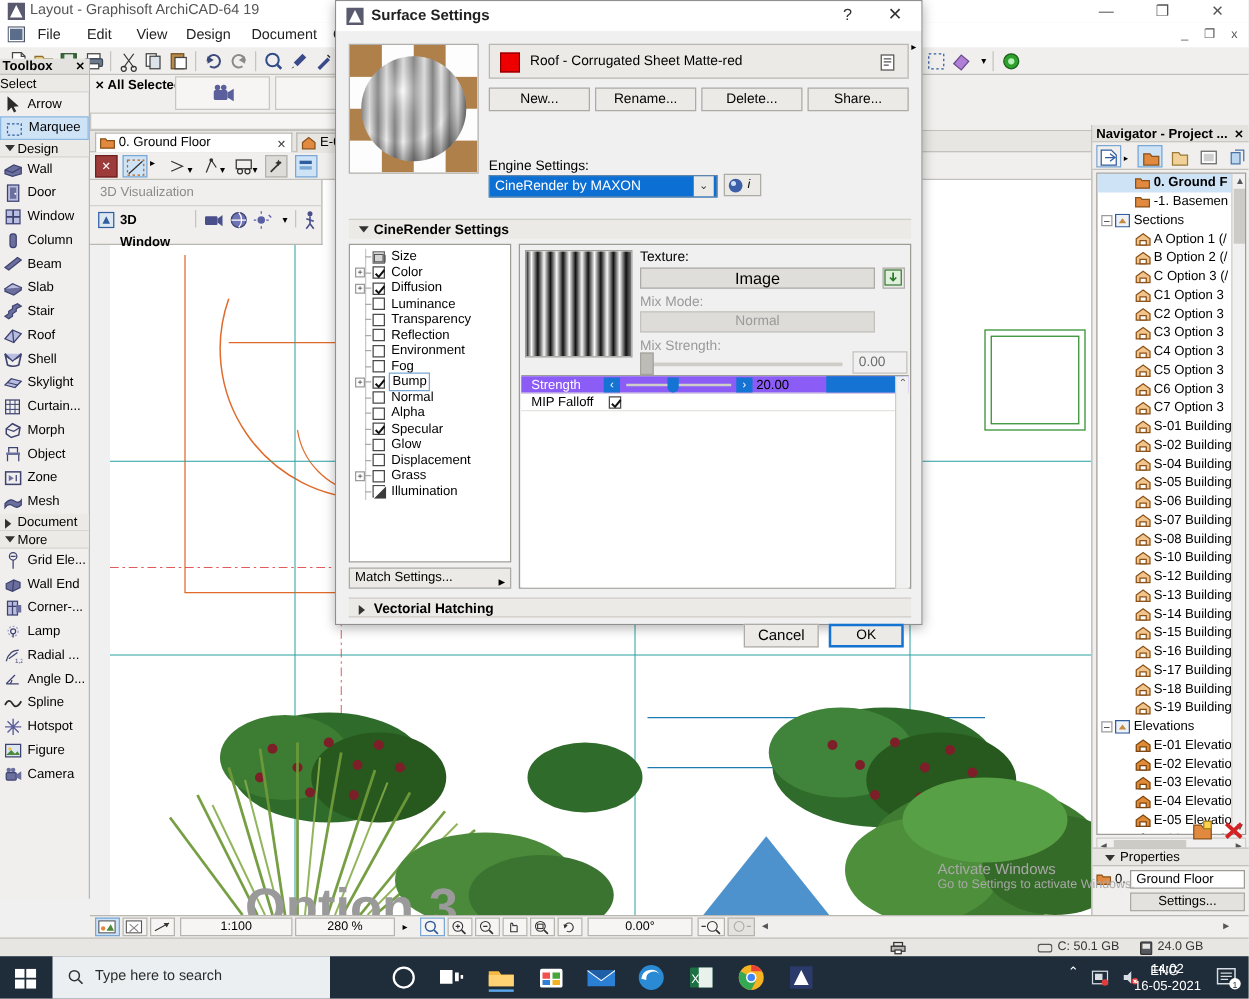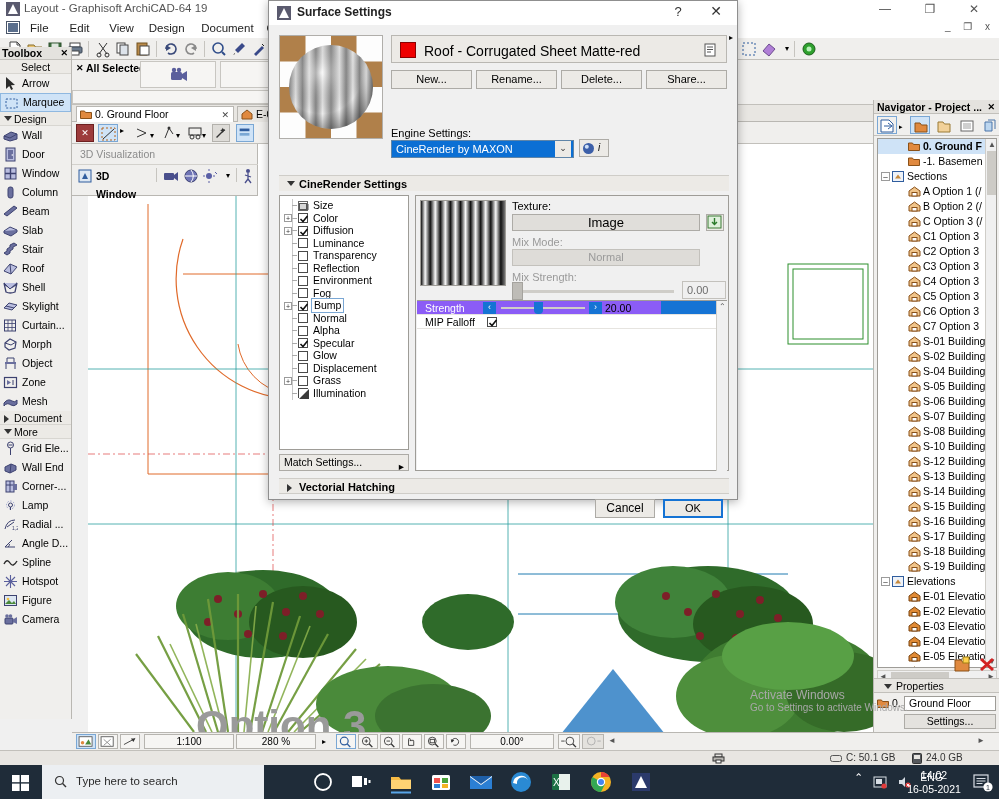--- a/index.html
+++ b/index.html
@@ -32,21 +32,21 @@
   .tb-sep { position:absolute; top:3px; width:1px; height:16px; background:#c6c4bf; }
 
   
   .toolbox { position:absolute; left:0; top:47px; width:72px; height:672px; background:#f0efed;
              border-right:1px solid #b9b7b2; }
   .tbx-head { height:13px; background:#e4e2de; border-bottom:1px solid #c2c0bb; position:relative;
               font-weight:bold; font-size:10.5px; padding-left:2px; line-height:13px; }
   .tbx-head .x { position:absolute; right:3px; top:0; font-size:9px; }
   .tbx-sec { height:14px; line-height:14px; background:#eceae6; border-bottom:1px solid #d8d6d1;
              font-size:10.5px; position:relative; padding-left:14px; }
-  .tbx-sec.center { text-align:center; padding-left:0; }
+  .tbx-sec.center { text-align:left; padding-left:0; }
   .tbx-sec .tri { position:absolute; left:4px; top:4px; width:0;height:0; }
   .tri-d { border-left:4px solid transparent;border-right:4px solid transparent;border-top:5px solid #333; }
   .tri-r { border-top:4px solid transparent;border-bottom:4px solid transparent;border-left:5px solid #333; }
   .tbx-item { height:19px; position:relative; font-size:10.5px; line-height:19px; padding-left:22px;
               white-space:nowrap; overflow:hidden; }
   .tbx-item.sel { background:#cfe3f7; border:1px solid #8fb8e0; line-height:17px; }
   .tbx-ico { position:absolute; left:3px; top:2px; width:15px; height:15px; }
 
   
   .infobar { position:absolute; left:72px; top:60px; width:927px; height:45px; background:#f0efed;
@@ -139,21 +139,21 @@
   .dlg-tb { position:absolute; left:0; top:0; width:468px; height:24px; background:#fff; }
   .dlg-tb .di { position:absolute; left:8px; top:5px; width:14px; height:14px; }
   .dlg-tb .dt { position:absolute; left:28px; top:4px; font-size:12px; font-weight:bold; color:#222; }
   .dlg-tb .dq { position:absolute; right:50px; top:3px; font-size:13px; color:#333; width:18px; text-align:center; }
   .dlg-tb .dx { position:absolute; right:12px; top:2px; font-size:14px; color:#333; width:18px; text-align:center; }
   .dlg-body { position:absolute; left:0; top:24px; width:468px; height:474px; background:#f0f0f0; }
 
   .preview { position:absolute; left:10px; top:10px; width:104px; height:104px; border:1px solid #b0aeaa; overflow:hidden; }
   .mat-row { position:absolute; left:122px; top:10px; width:336px; height:28px; background:#eceae6; border:1px solid #b9b7b2; }
   .mat-row .sw { position:absolute; left:8px; top:6px; width:16px; height:16px; background:#ef0000; border:1px solid #8a0000; }
-  .mat-row .nm { position:absolute; left:32px; top:7px; font-size:14px; }
+  .mat-row .nm { position:absolute; left:32px; top:7px; font-size:11px; }
   .mat-row .pg { position:absolute; right:10px; top:7px; width:12px; height:14px; }
   .mat-arrow { position:absolute; right:4px; top:2px; }
 
   .dbtn { position:absolute; height:19px; background:#eceae6; border:1px solid #adaba6; font-size:11px;
           line-height:17px; text-align:center; }
   .eng-lbl { position:absolute; left:122px; top:102px; font-size:11px; }
   .eng-sel { position:absolute; left:122px; top:115px; width:183px; height:18px; background:#0b6fd4;
              border:1px solid #5f85a8; color:#fff; font-size:11px; line-height:16px; padding-left:4px; }
   .eng-sel .cv { position:absolute; right:2px; top:0; width:16px; height:16px; background:#eceae6;
                  color:#333; text-align:center; line-height:15px; font-size:9px; }

